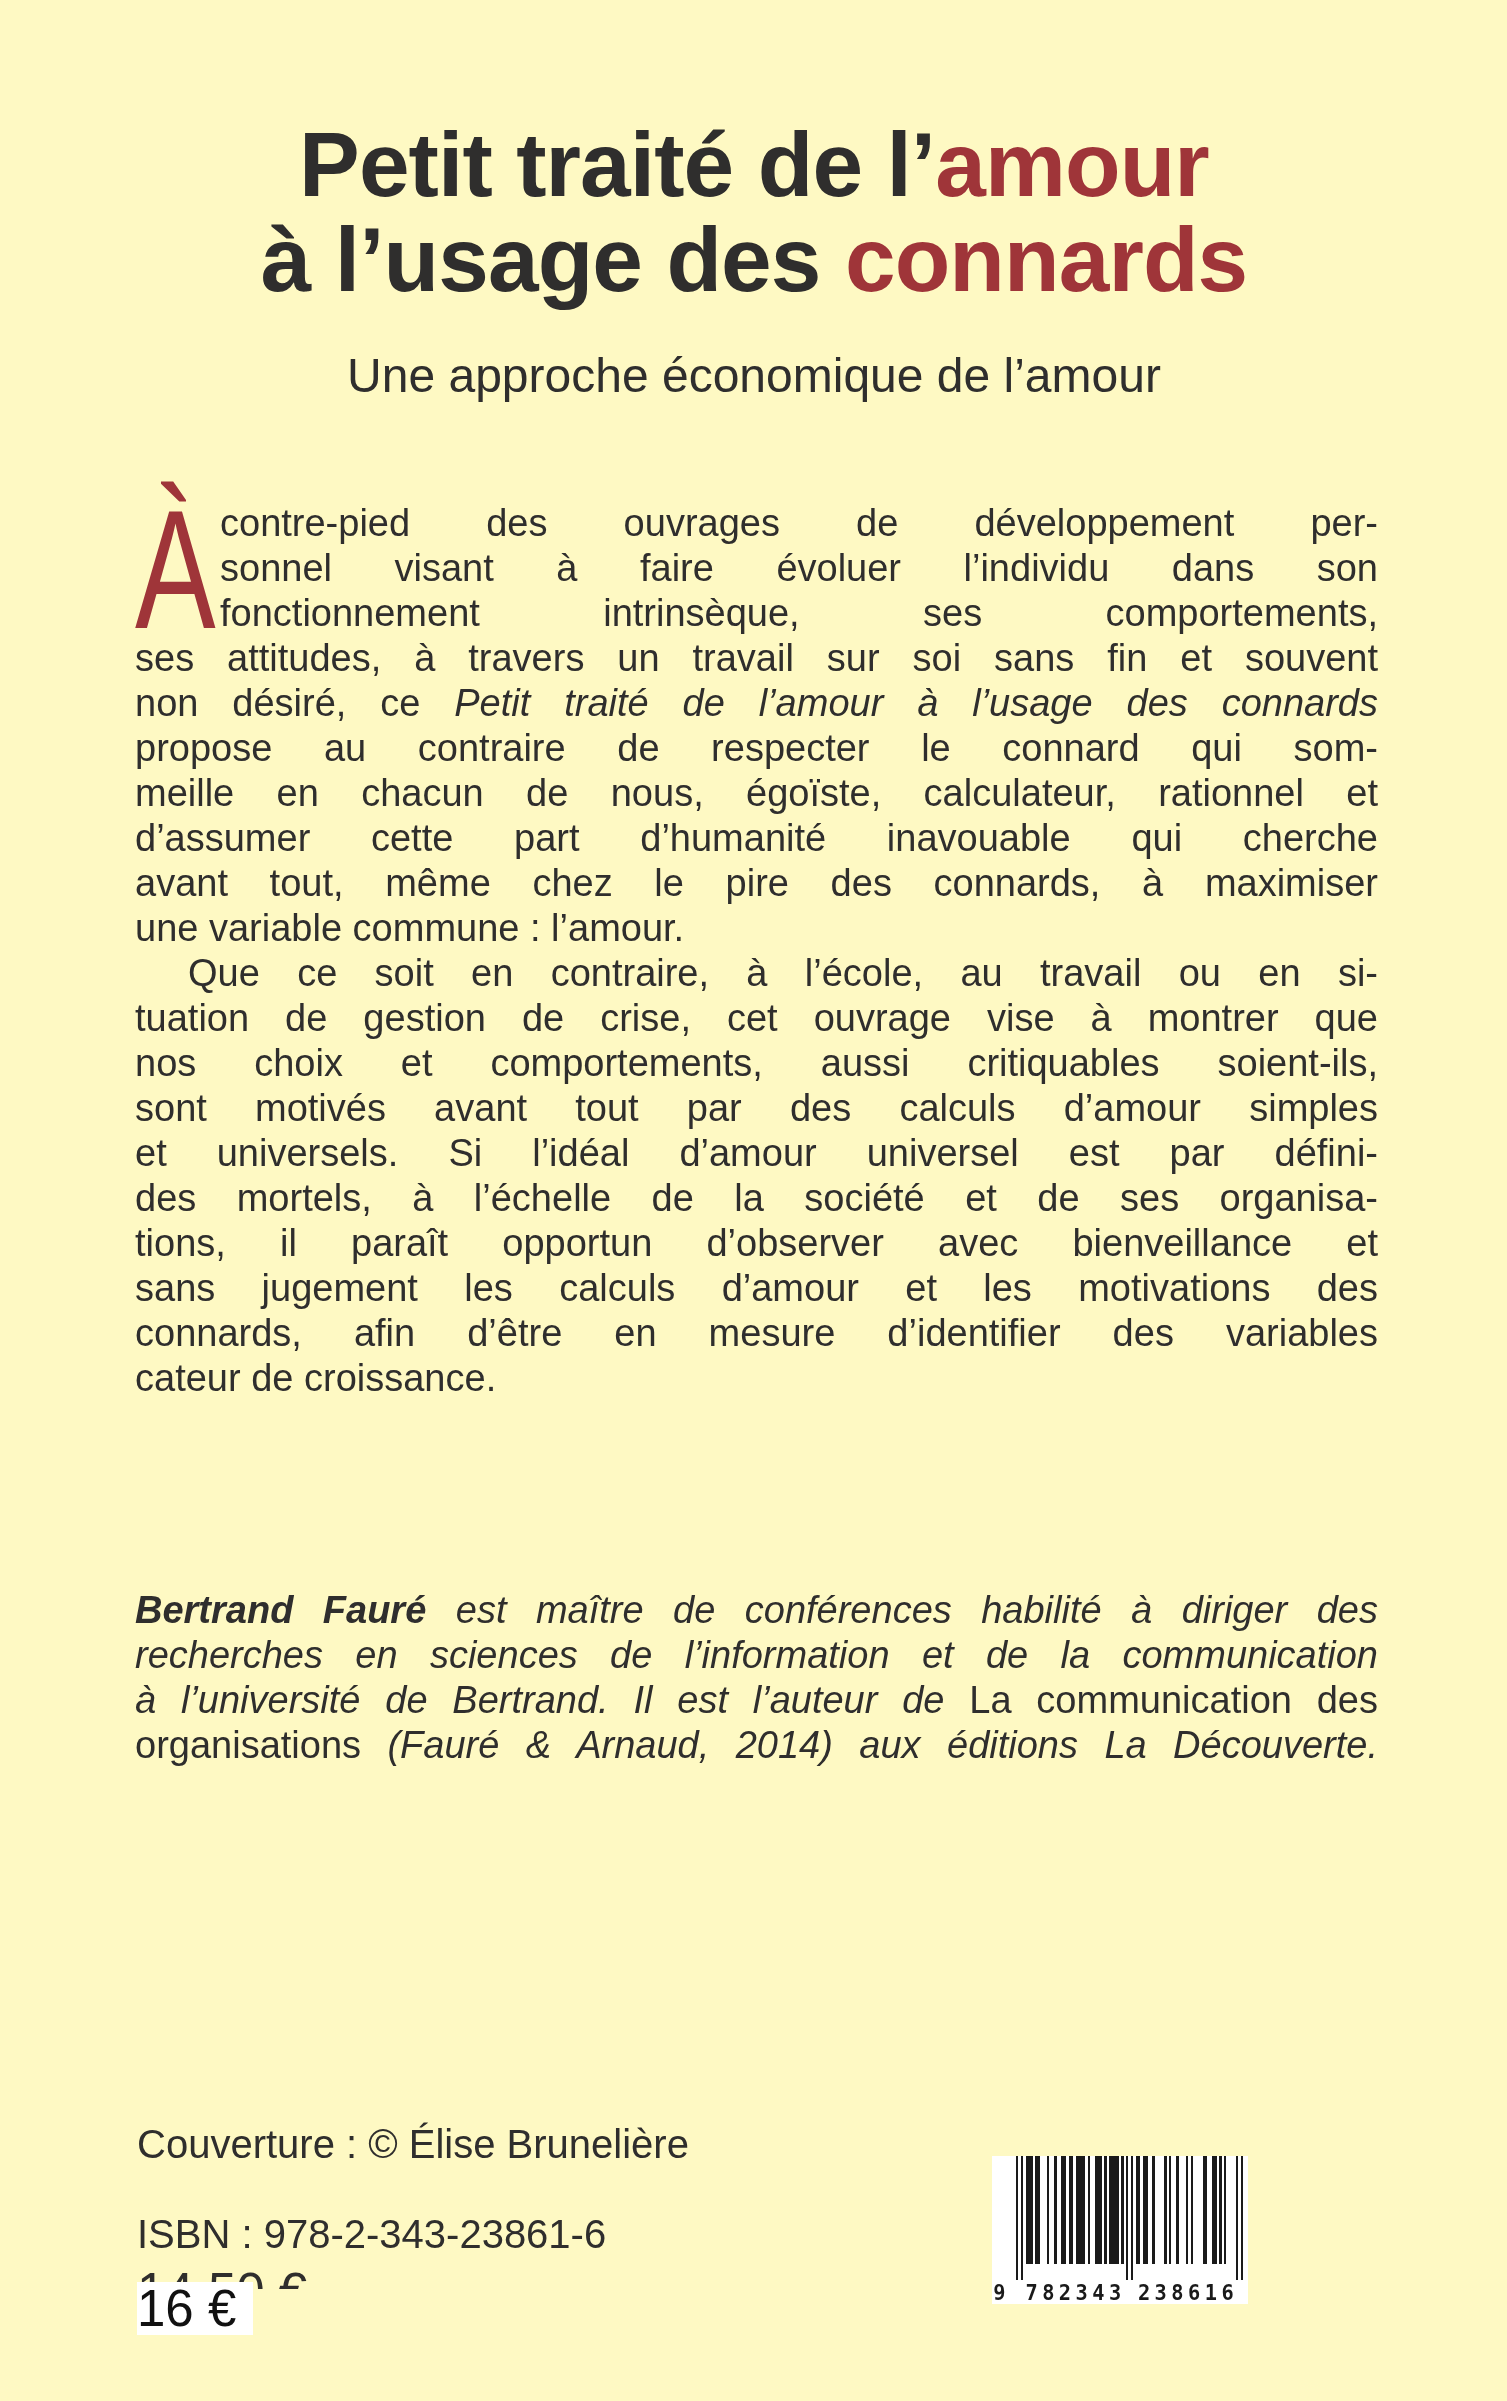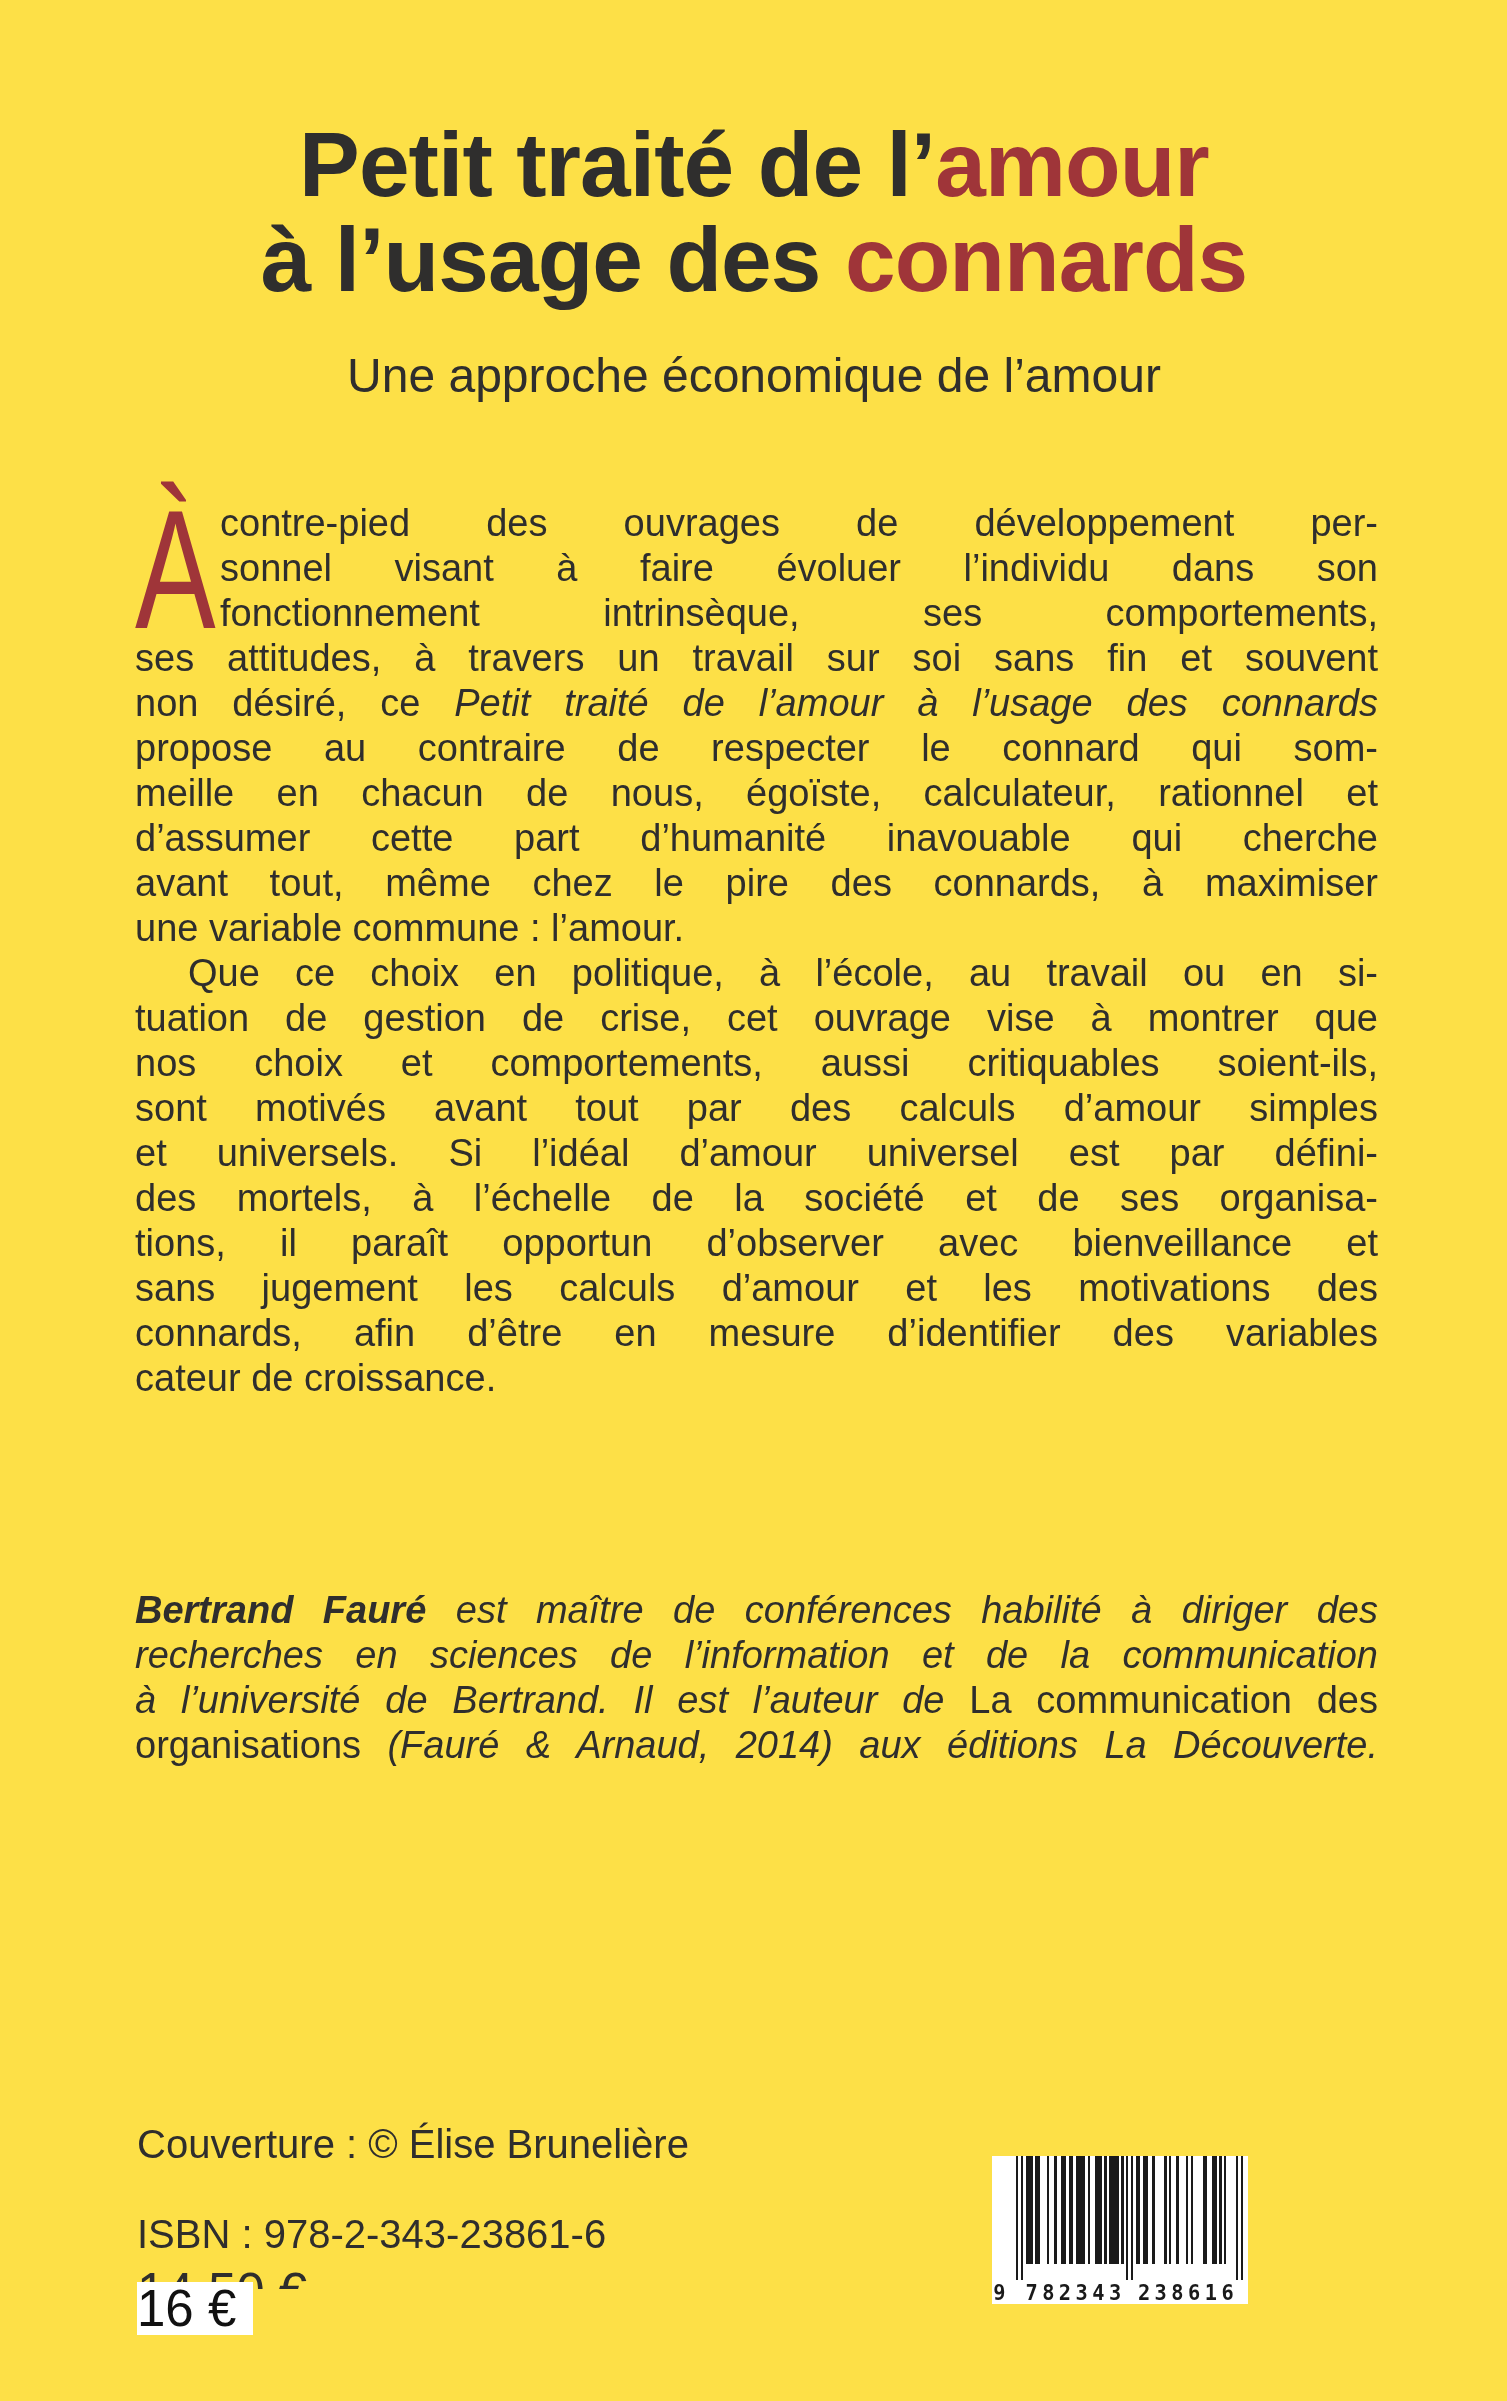--- a/index.html
+++ b/index.html
@@ -4,21 +4,21 @@
 <style>
   :root{
     --red:#9f3539;
     --ink:#2f2e2d;
   }
   html,body{margin:0;padding:0;background:#ffffff;}
   .page{
     position:relative;
     width:1508px;height:2402px;
     margin:0 auto;
-    background:#fde047;
+    background:#fef9c3;
     color:var(--ink);
     font-family:"Liberation Sans","DejaVu Sans",sans-serif;
     overflow:hidden;
   }
   
   .title{
     position:absolute;top:117px;left:0;width:100%;
     text-align:center;
     font-size:91px;line-height:95px;font-weight:700;
     letter-spacing:-0.9px;
@@ -109,21 +109,21 @@
       </div>
       <div class="bl">ses attitudes, à travers un travail sur soi sans fin et souvent</div>
       <div class="bl"><span>non désiré, ce </span><span class="it">Petit traité de l’amour à l’usage des connards</span></div>
       <div class="bl">propose au contraire de respecter le connard qui som-</div>
       <div class="bl">meille en chacun de nous, égoïste, calculateur, rationnel et</div>
       <div class="bl">d’assumer cette part d’humanité inavouable qui cherche</div>
       <div class="bl">avant tout, même chez le pire des connards, à maximiser</div>
       <div class="bl end">une variable commune : l’amour.</div>
     </div>
     <div>
-      <div class="bl ind">Que ce choix en politique, à l’école, au travail ou en si-</div>
+      <div class="bl ind">Que ce soit en contraire, à l’école, au travail ou en si-</div>
       <div class="bl">tuation de gestion de crise, cet ouvrage vise à montrer que</div>
       <div class="bl">nos choix et comportements, aussi critiquables soient-ils,</div>
       <div class="bl">sont motivés avant tout par des calculs d’amour simples</div>
       <div class="bl">et universels. Si l’idéal d’amour universel est par défini-</div>
       <div class="bl">des mortels, à l’échelle de la société et de ses organisa-</div>
       <div class="bl">tions, il paraît opportun d’observer avec bienveillance et</div>
       <div class="bl">sans jugement les calculs d’amour et les motivations des</div>
       <div class="bl">connards, afin d’être en mesure d’identifier des variables</div>
       <div class="bl end">cateur de croissance.</div>
     </div>

